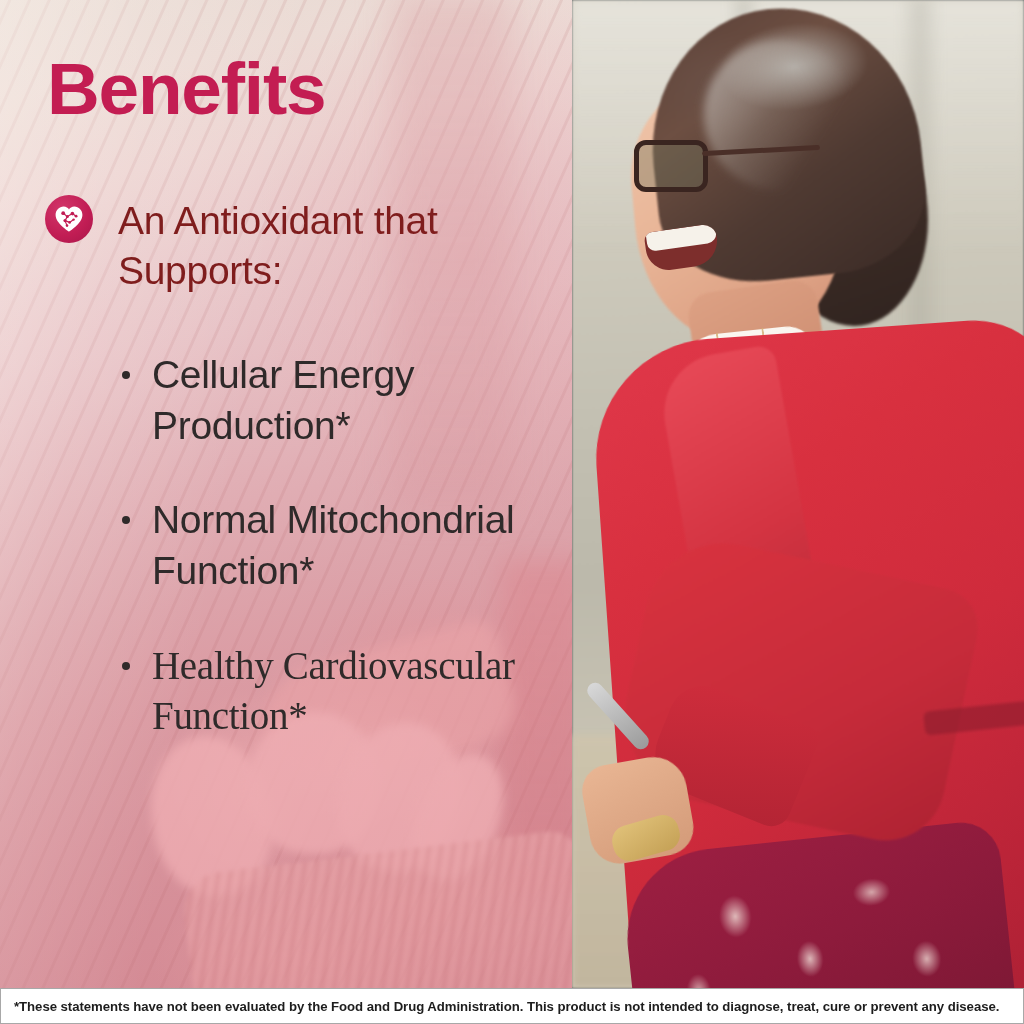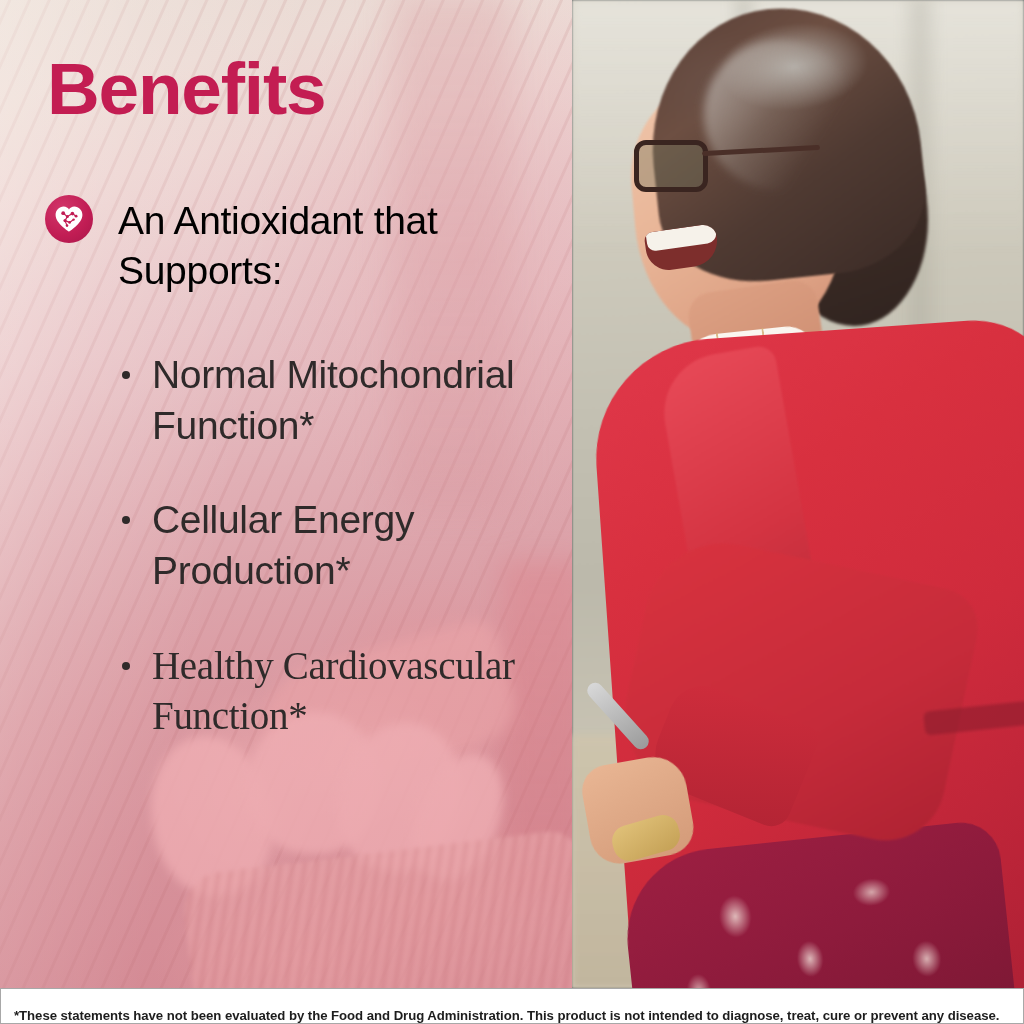--- a/index.html
+++ b/index.html
@@ -172,21 +172,21 @@
   .icon-badge svg { display: block; }
 
   .lede {
     position: absolute;
     left: 118px;
     top: 196px;
     width: 400px;
     font-size: 39px;
     font-weight: 400;
     line-height: 1.28;
-    color: #000000;
+    color: #7f1d1d;
     letter-spacing: -0.3px;
   }
 
   .bullet-list {
     position: absolute;
     left: 118px;
     top: 350px;
     width: 420px;
     margin: 0;
     padding: 0;
@@ -474,21 +474,21 @@
   .footer {
     position: absolute;
     left: 0;
     top: 988px;
     width: 1024px;
     height: 36px;
     background: #ffffff;
     border: 1px solid #a8a8a8;
     box-sizing: border-box;
     display: flex;
-    align-items: flex-end;
+    align-items: center;
   }
   .footer-text {
     font-size: 13.2px;
     font-weight: 700;
     color: #1d1d1d;
     padding-left: 13px;
     letter-spacing: -0.05px;
     white-space: nowrap;
   }
 </style>
@@ -537,25 +537,25 @@
             <line x1="11.0" y1="15.6" x2="13.0" y2="20.6"></line>
           </g>
         </svg>
       </div>
 
       <div class="lede">An Antioxidant that Supports:</div>
 
       <ul class="bullet-list">
         <li class="bullet-item">
           <span class="bullet-dot"></span>
-          <span>Normal Mitochondrial Function*</span>
+          <span>Cellular Energy Production*</span>
         </li>
         <li class="bullet-item">
           <span class="bullet-dot"></span>
-          <span>Cellular Energy Production*</span>
+          <span>Normal Mitochondrial Function*</span>
         </li>
         <li class="bullet-item">
           <span class="bullet-dot"></span>
           <span>Healthy Cardiovascular Function*</span>
         </li>
       </ul>
 
     </div>
   </div>
 

